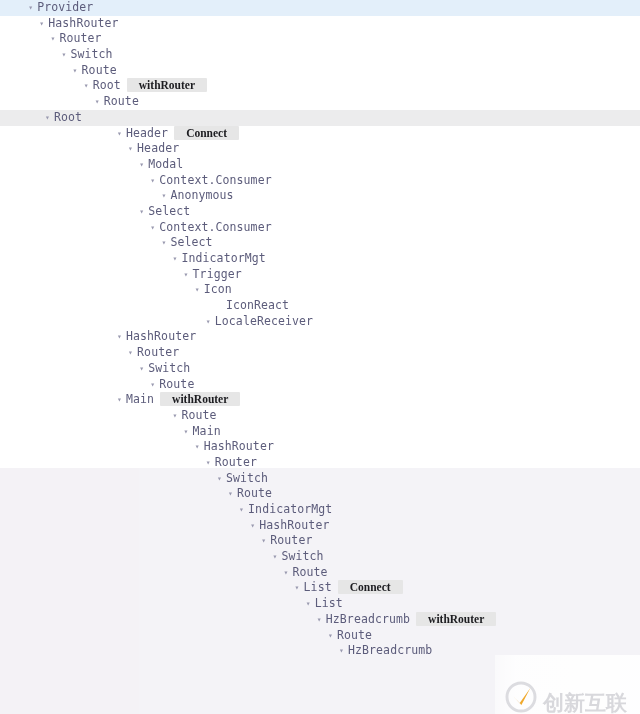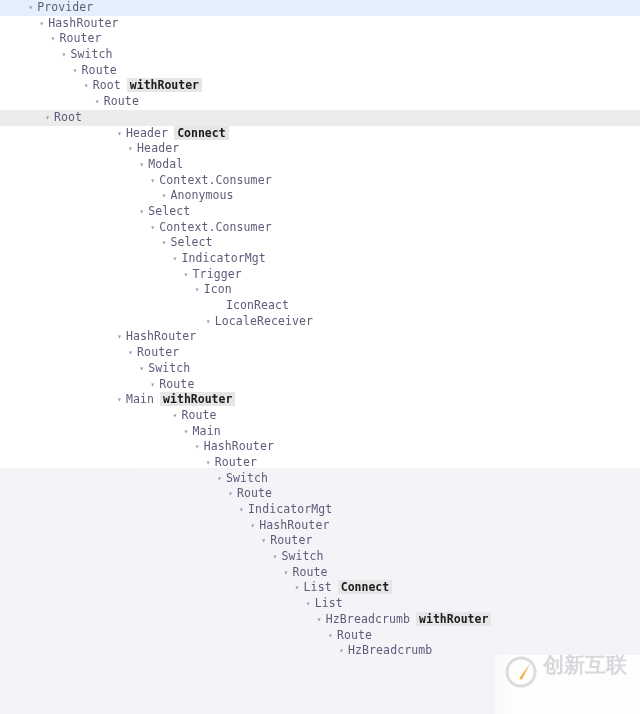--- a/index.html
+++ b/index.html
@@ -92,44 +92,45 @@
   .name {
     display: inline-block;
     color: #5c5c7b;
     letter-spacing: 0.1px;
     vertical-align: top;
   }
 
   .badge {
     display: inline-block;
     margin-left: 6px;
-    padding: 0 3px;
+    padding: 0 12px;
     background: #e6e6e6;
     color: #1c1c20;
     font-weight: bold;
     font-size: 11.5px;
     line-height: 14px;
     vertical-align: top;
     border-radius: 1px;
+    font-family: Liberation Serif, serif;
   }
 
   
   #watermark {
     position: absolute;
     right: 0;
     bottom: 0;
     width: 145px;
     height: 59px;
     z-index: 5;
     background: linear-gradient(90deg,
         rgba(255,255,255,0.55) 0%,
         rgba(255,255,255,0.88) 14%,
         rgba(255,255,255,0.95) 100%);
     display: flex;
-    align-items: flex-start;
+    align-items: flex-end;
     justify-content: flex-start;
     padding-left: 9px;
     box-sizing: border-box;
   }
   #watermark-logo {
     width: 34px;
     height: 34px;
     flex: 0 0 34px;
     margin-right: 5px;
   }

